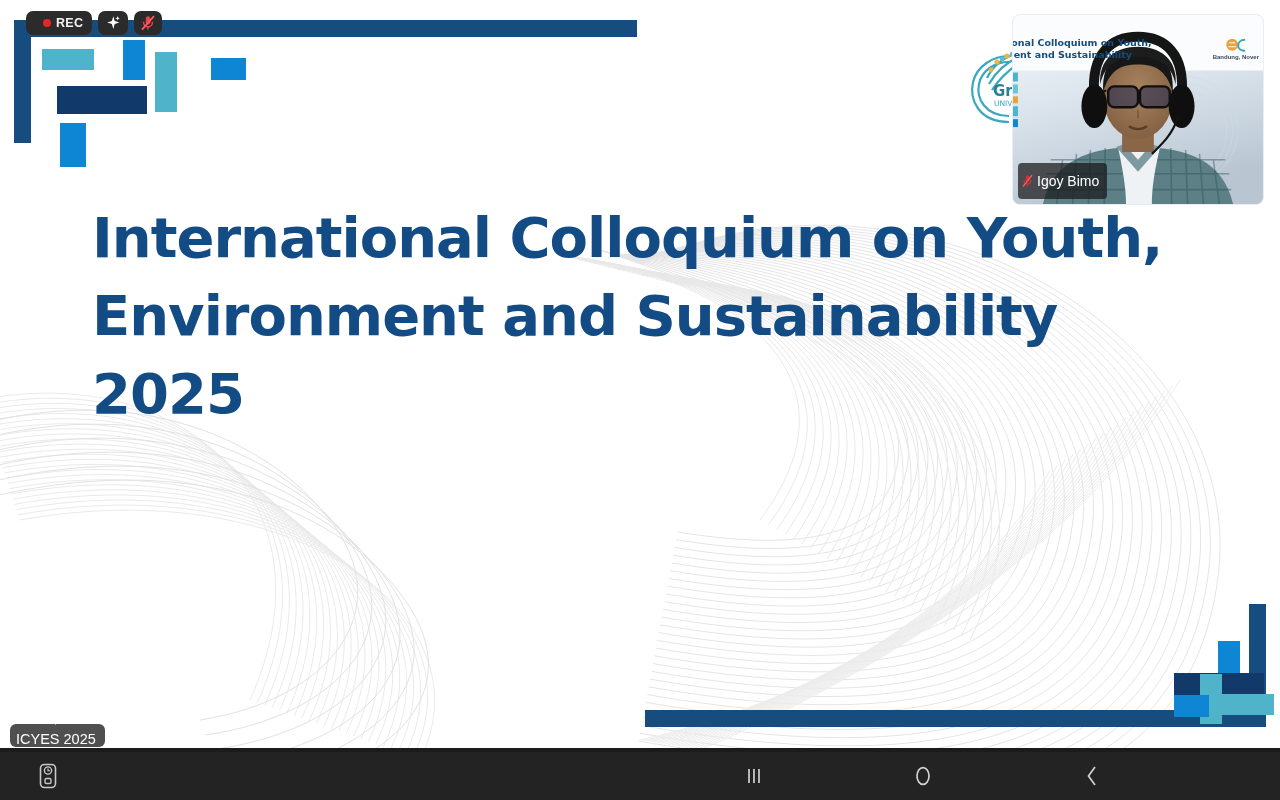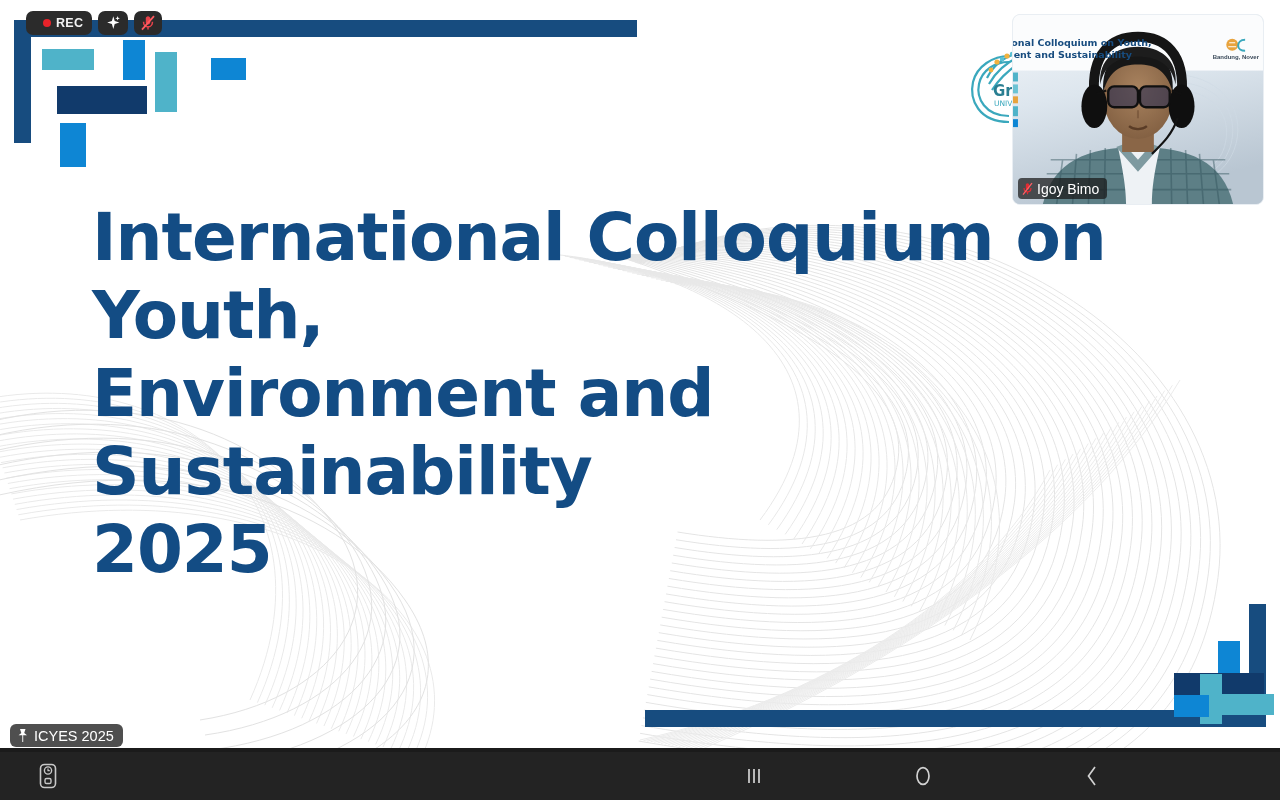--- a/index.html
+++ b/index.html
@@ -48,21 +48,21 @@
   .b-navy   { left:1174px; top:673px; width:90px; height:28px; background:#113a6b; }
   .b-tealV  { left:1200px; top:674px; width:22px; height:50px; background:#4fb3c9; }
   .b-teal2  { left:1222px; top:694px; width:52px; height:21px; background:#4fb3c9; }
   .b-blueS  { left:1174px; top:695px; width:35px; height:22px; background:#0e86d4; }
 
   
   #slide-title {
     position:absolute; left:92px; top:199px; width:1120px;
     font-family:"DejaVu Sans", sans-serif;
     font-weight:bold;
-    font-size:66px; line-height:78px;
+    font-size:56px; line-height:78px;
     letter-spacing:-1px;
     color:#134c84;
     white-space:pre-line;
   }
   #slide-subtitle {
     position:absolute; left:94px; top:473px; width:830px;
     font-family:"Liberation Sans", sans-serif;
     font-weight:bold;
     font-size:24.5px; line-height:38px;
     color:#1b1b1b;
@@ -87,21 +87,21 @@
   .rec-dot { width:8px; height:8px; border-radius:50%; background:#e8232a; }
   #rec-label { color:#f2f2f2; font-size:12.5px; font-weight:bold; letter-spacing:0.3px; }
   #sparkle-pill { width:30px; }
   #mic-pill { width:28px; background:#2a2a2a; }
 
   
   #pin-label {
     position:absolute; left:10px; top:724px; height:23px;
     background:rgba(55,55,55,0.88); border-radius:6px;
     padding:0 9px 0 6px;
-    display:flex; align-items:center; gap:5px;
+    display:flex; align-items:center; gap:5px;flex-direction:column;
   }
   #pin-label-text { color:#ffffff; font-size:14.5px; }
 
   
   #pip {
     position:absolute; left:1012px; top:14px; width:252px; height:191px;
     border-radius:8px; overflow:hidden;
     border:1.5px solid #e9eef3;
     background:#cdd6de;
   }
@@ -110,21 +110,21 @@
     position:absolute; left:-16px; top:22px; width:200px;
     font-family:"DejaVu Sans", sans-serif;
     font-weight:bold; font-size:9.5px; line-height:12px;
     color:#174c7f; white-space:pre-line;
   }
   #pip-venue-text {
     position:absolute; right:4px; top:39px;
     font-size:6px; font-weight:bold; color:#3b4a5a;
   }
   #pip-name-badge {
-    position:absolute; left:5px; bottom:5px; height:21px;
+    position:absolute; left:5px; bottom:5px; height:36px;
     background:rgba(24,24,24,0.72); border-radius:4px;
     padding:0 8px 0 4px; display:flex; align-items:center; gap:4px;
   }
   #pip-name { color:#ffffff; font-size:14px; }
 
   
   #navbar {
     position:absolute; left:0; top:752px; width:1280px; height:48px;
     background:#232323;
   }

